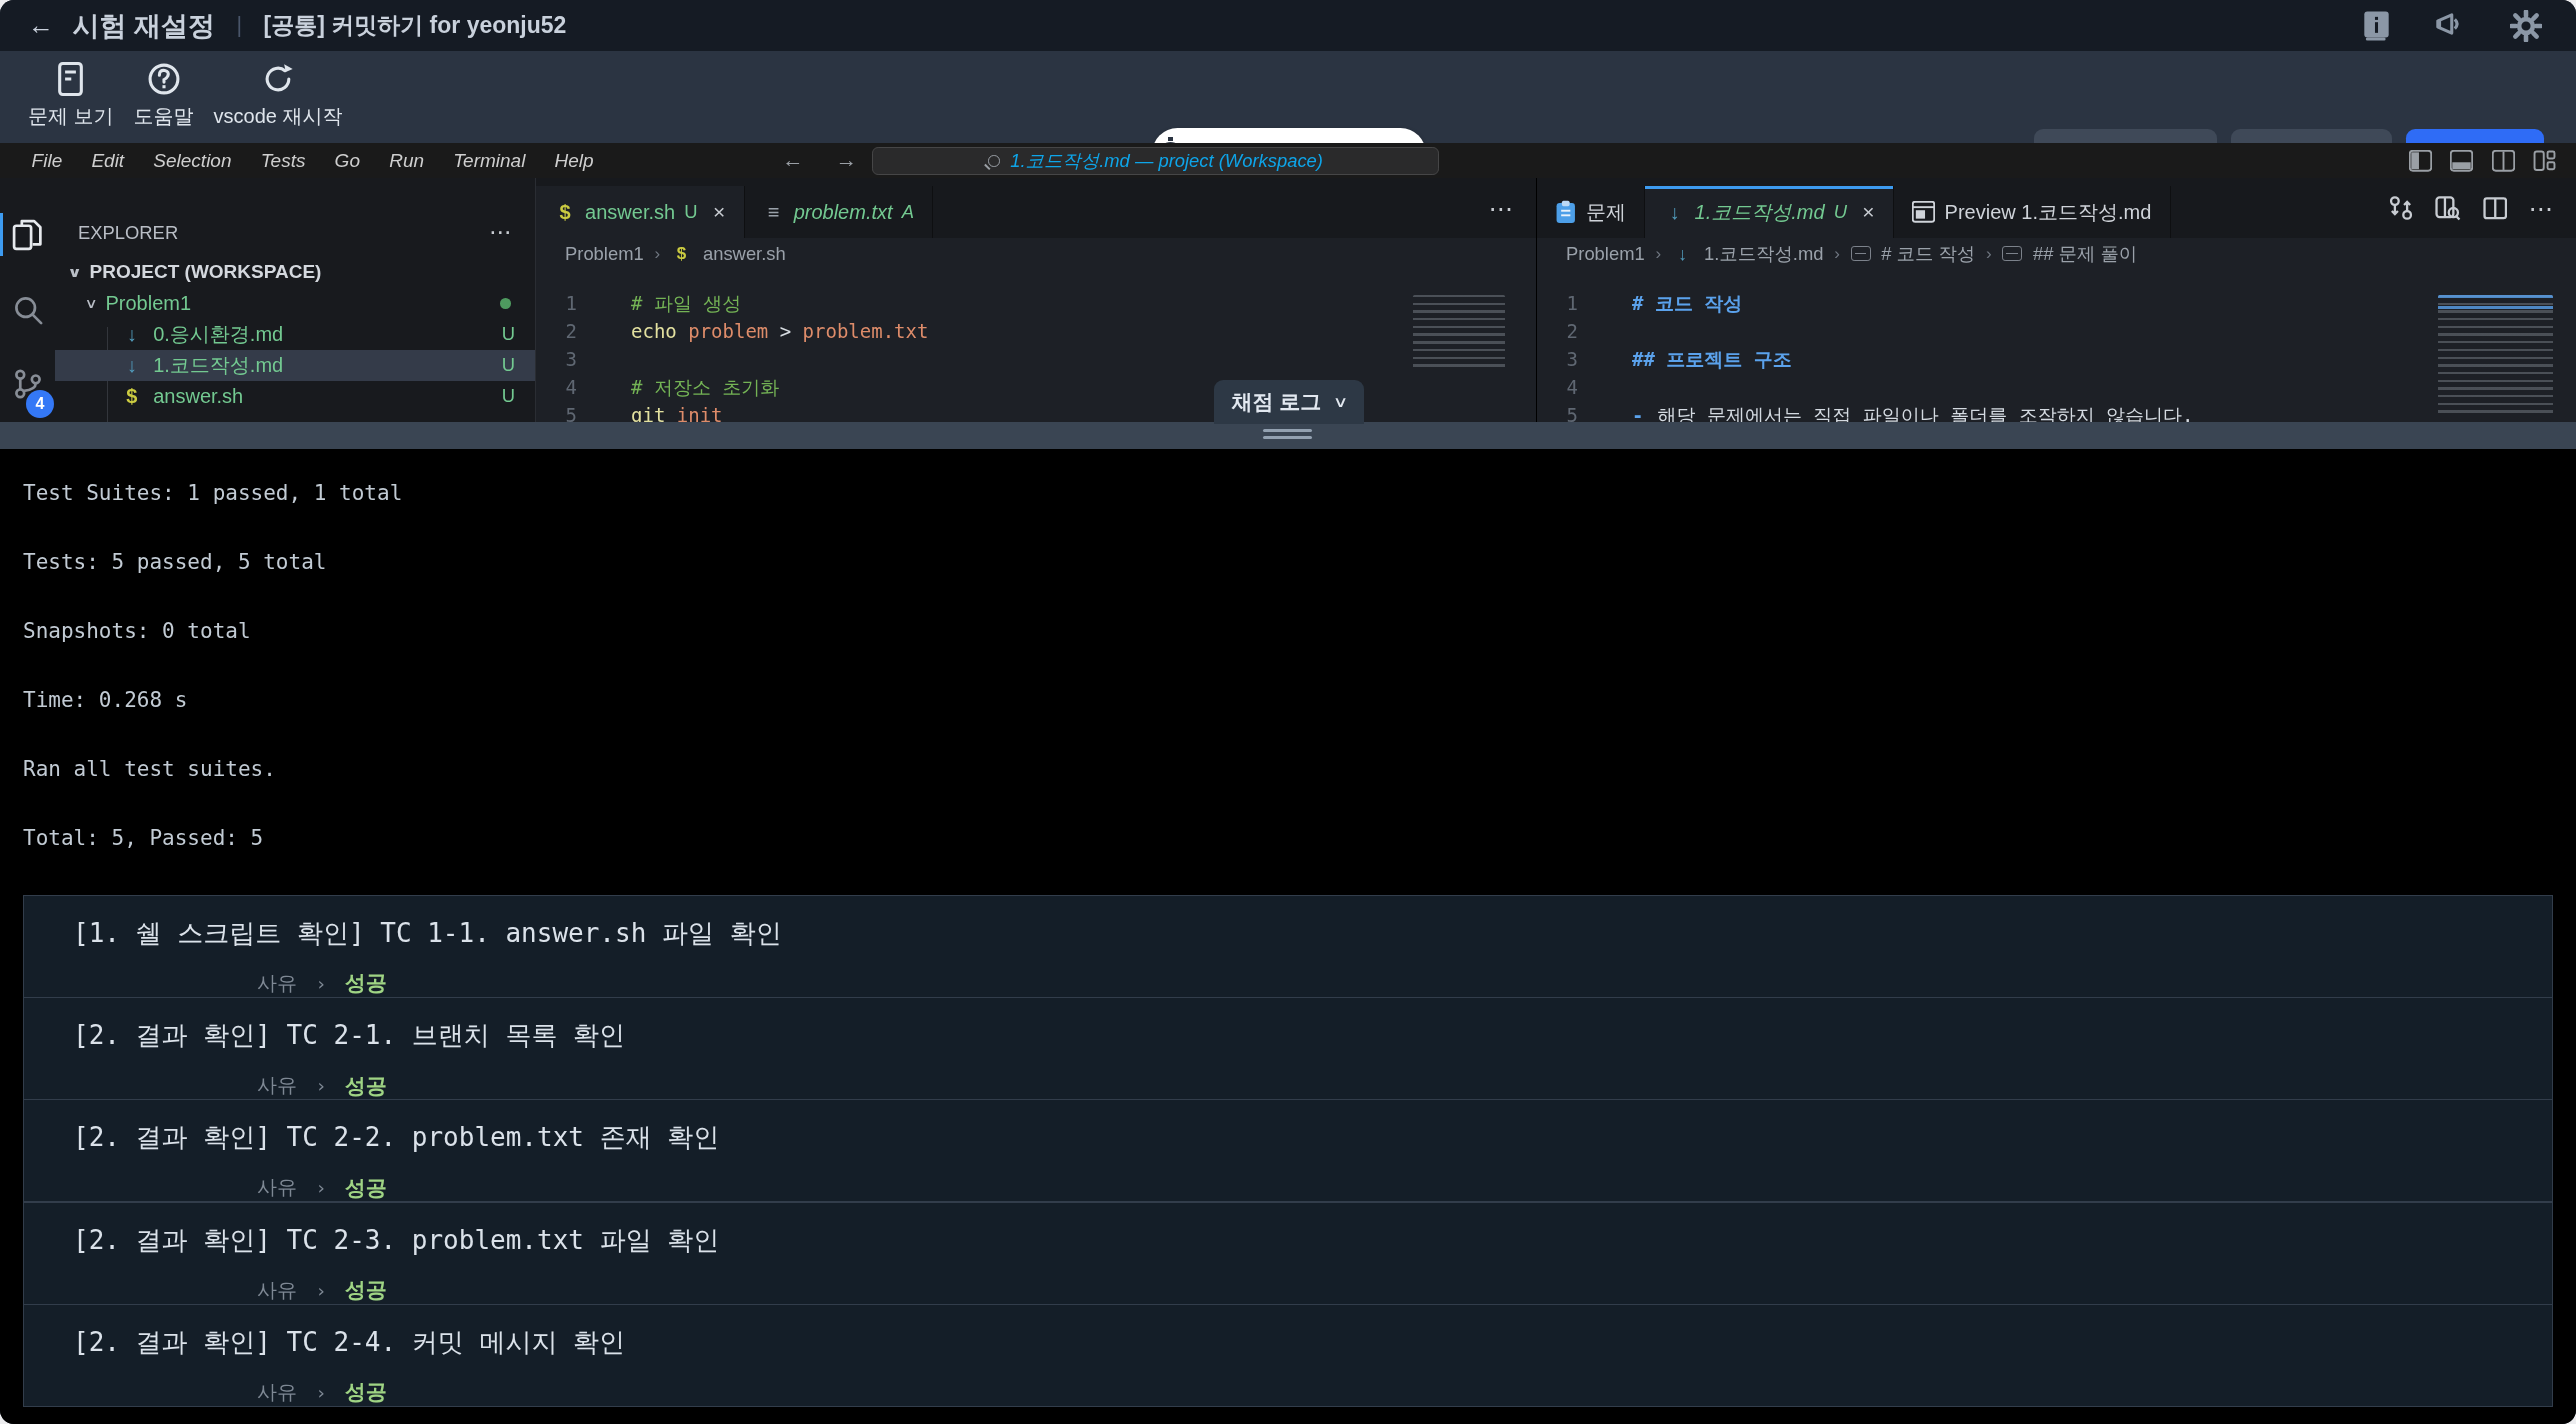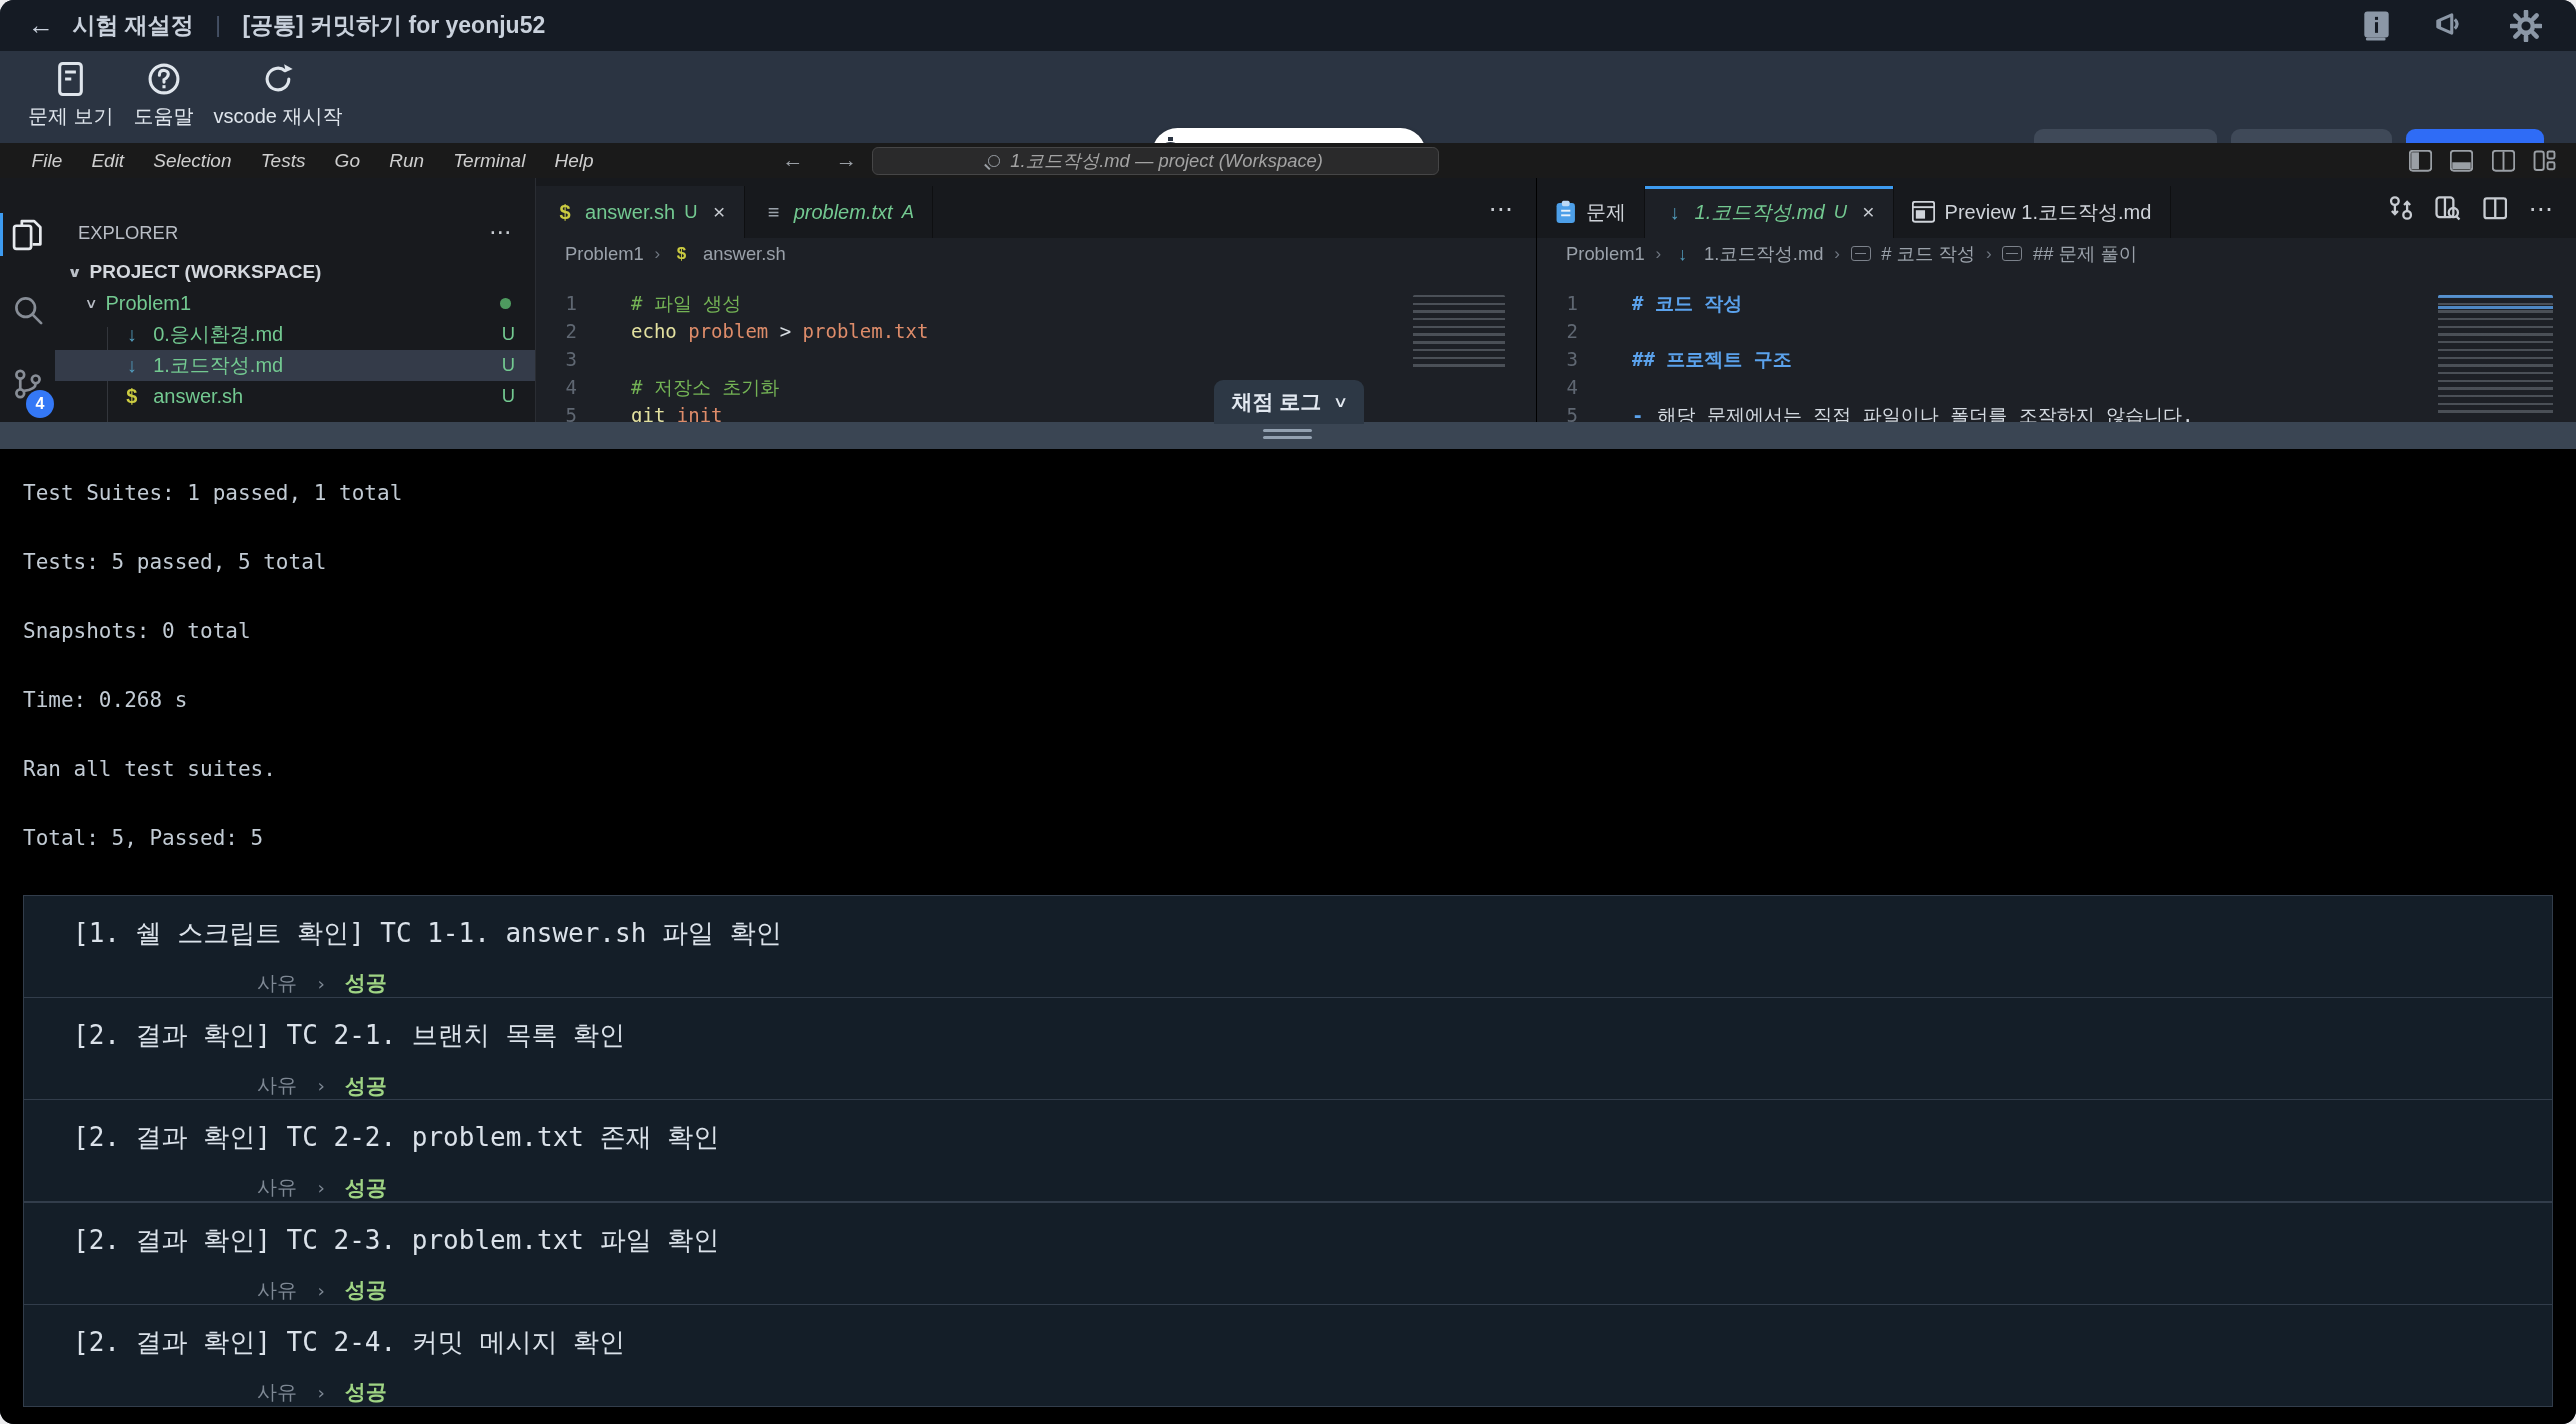--- a/index.html
+++ b/index.html
@@ -2,21 +2,21 @@
 <html style="font-size:12.3px"><head>
 <meta charset="utf-8">
 <style>
   * { box-sizing: border-box; }
   body { margin:0; background:#ededef; font-family:"Liberation Sans","DejaVu Sans",sans-serif; }
   .window { position:relative; width:2576px; height:1424px; background:#141e28; border-radius:14px; overflow:hidden; }
 
   
   .titlebar { position:absolute; top:0; left:0; right:0; height:51px; background:#151b24; display:flex; align-items:center; color:#c9d1dc; }
   .tb-back { font-size:26px; margin-left:28px; color:#c9d1dc; }
-  .tb-title { font-size:23px; font-weight:600; margin-left:18.4px; }
+  .tb-title { font-size:27px; font-weight:600; margin-left:18.4px; }
   .tb-sep { color:#49556a; margin:0 21.5px; font-size:21.5px; font-weight:300; }
   .tb-exam { font-size:23px; font-weight:600; }
   .tb-icons { margin-left:auto; display:flex; gap:43px; margin-right:34px; align-items:center; }
 
   
   .toolbar { position:absolute; top:51px; left:0; right:0; height:92px; background:#2b3442; }
   .tool-acts { position:absolute; left:28px; top:10.7px; display:flex; gap:20px; }
   .tool-act { display:flex; flex-direction:column; align-items:center; gap:7.7px; color:#dfe5ec; font-size:20px; cursor:default; }
   .timer { position:absolute; left:1152px; top:77px; width:274px; height:51px; background:#ffffff; border-radius:26px; display:flex; align-items:center; justify-content:center; gap:14px; box-shadow:0 1.5px 4.6px rgba(0,0,0,.25); }
   .sw-icon { width:23px; height:23px; border:2.3px solid #2b3442; border-radius:50%; position:relative; }
@@ -27,21 +27,21 @@
   .tool-btns { position:absolute; right:32px; top:78px; display:flex; gap:14px; }
   .btn { height:49px; border-radius:9.2px; background:#3f4958; color:#fff; font-size:21.5px; font-weight:700; display:flex; align-items:center; padding:0 23px; gap:12.3px; border:none; }
   .btn .chev { font-size:15.3px; font-weight:400; color:#e8edf3; transform:scaleX(1.4); }
   .btn.primary { background:#2f6cf6; }
 
   
   .menubar { position:absolute; top:143px; left:0; right:0; height:35px; background:#1a1a1a; color:#cfcfcf; font-size:19px;font-style:italic; }
   .menu-items { position:absolute; left:17px; top:0; height:35px; display:flex; align-items:center; }
   .menu-items span { padding:0 14.6px; }
   .nav-arrows { position:absolute; left:782px; top:0; height:35px; display:flex; gap:32px; align-items:center; color:#9a9fa5; font-size:21.5px; }
-  .searchbox { position:absolute; left:872px; top:3.8px; width:567px; height:28px; background:#2a2a2b; border:0.8px solid #464647; border-radius:6.1px; display:flex; align-items:center; justify-content:center; gap:10.7px; color:#a3a3a3; font-size:18.4px; }
+  .searchbox { position:absolute; left:872px; top:3.8px; width:567px; height:28px; background:#2a2a2b; border:0.8px solid #464647; border-radius:6.1px; display:flex; align-items:center; justify-content:center; gap:10.7px; color:#0ea5e9; font-size:18.4px; }
   .mag { width:11.5px; height:11.5px; border:1.5px solid #9a9fa5; border-radius:50%; position:relative; flex:0 0 auto; }
   .mag::after { content:""; position:absolute; left:-5.4px; top:10px; width:7px; height:1.5px; background:#9a9fa5; transform:rotate(45deg); }
   .layout-icons { position:absolute; right:20px; top:7px; display:flex; gap:18.4px; }
 
   
   .main { position:absolute; top:178px; left:0; right:0; height:245px; display:flex; background:#1d2026; }
   .activitybar { width:55px; background:#181a1e; position:relative; flex:0 0 auto; }
   .ab-icon { position:absolute; left:10.7px; width:34px; height:34px; }
   .ab-active-bar { position:absolute; left:0; top:35px; width:3.1px; height:43px; background:#3d9bf0; }
   .ab-badge { position:absolute; left:26px; top:212px; width:28px; height:28px; background:#3478f6; border-radius:50%; color:#fff; font-size:16px; font-weight:700; display:flex; align-items:center; justify-content:center; z-index:2; }

